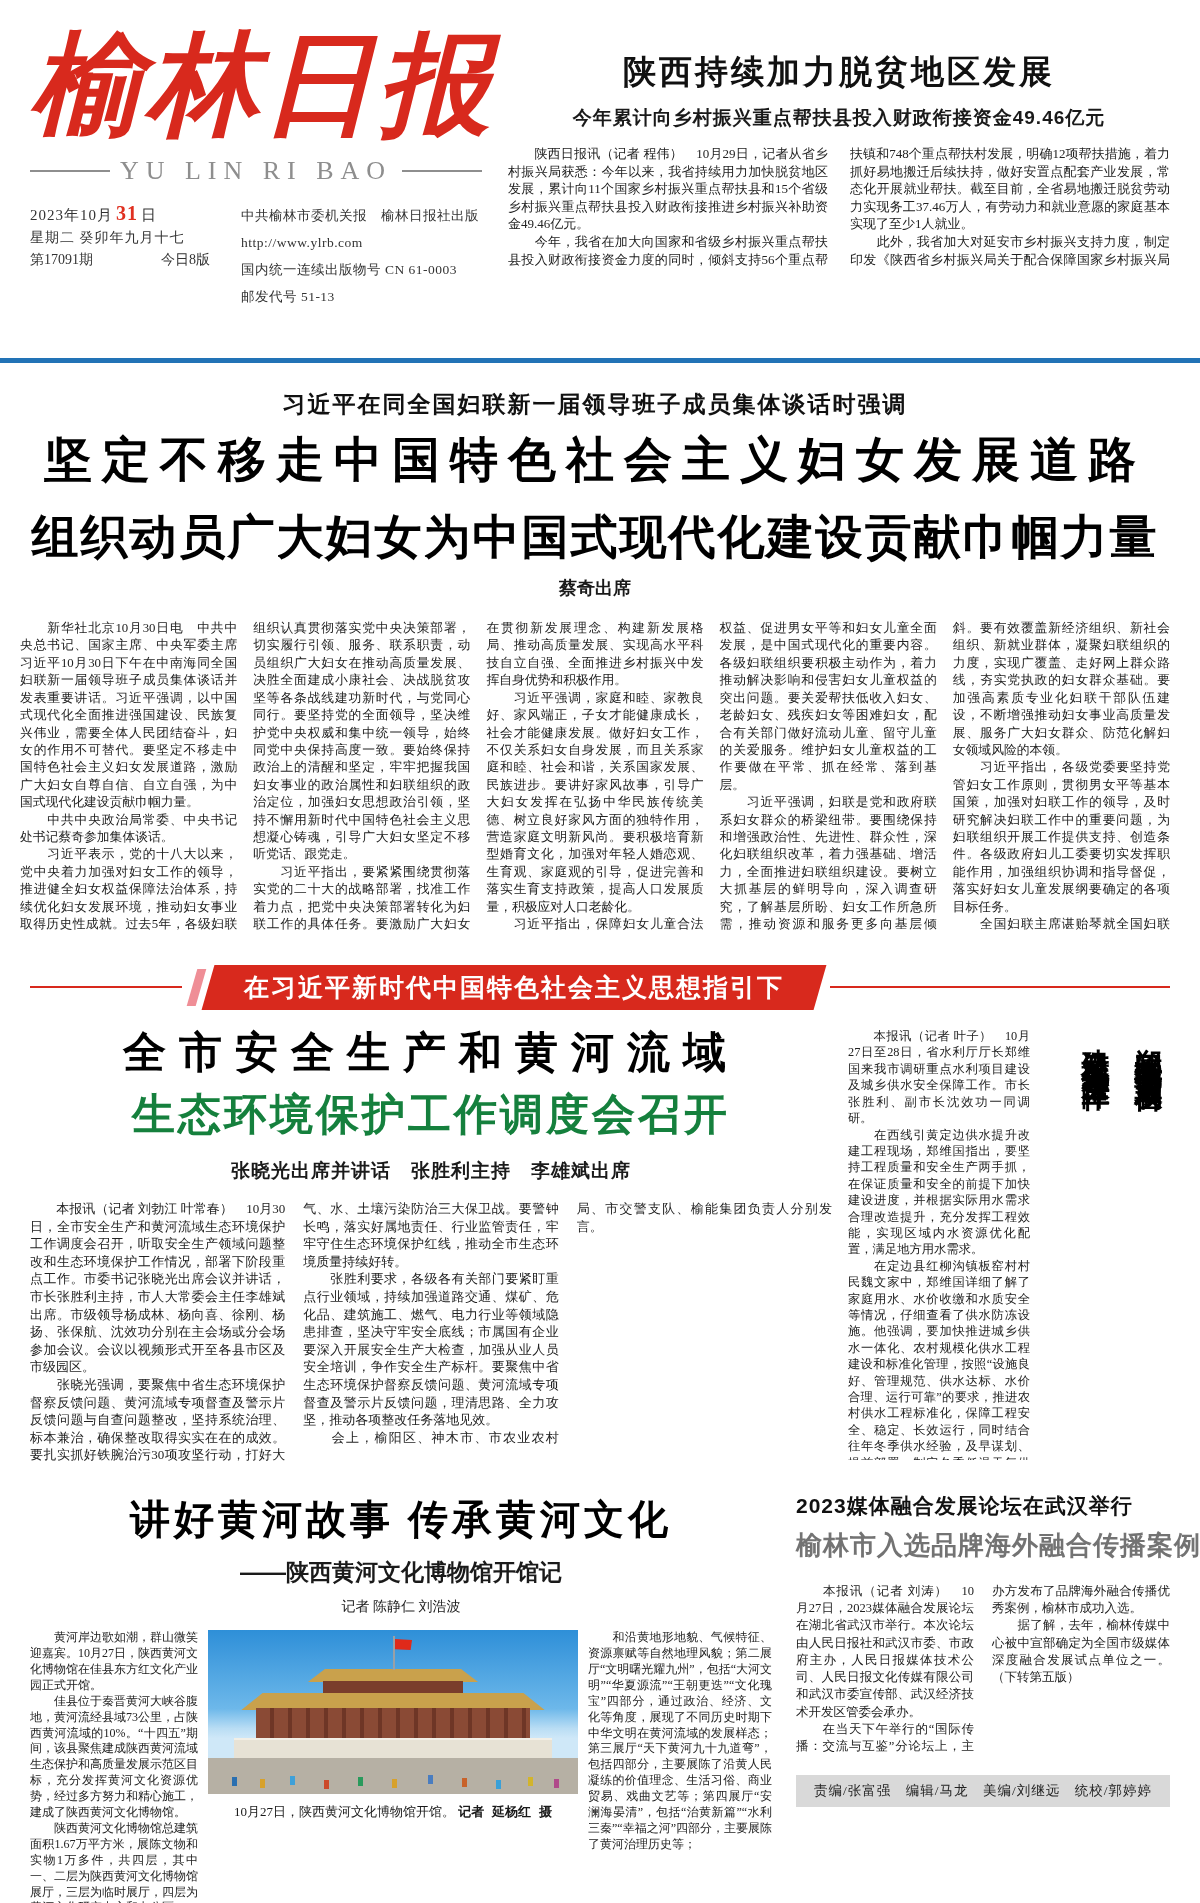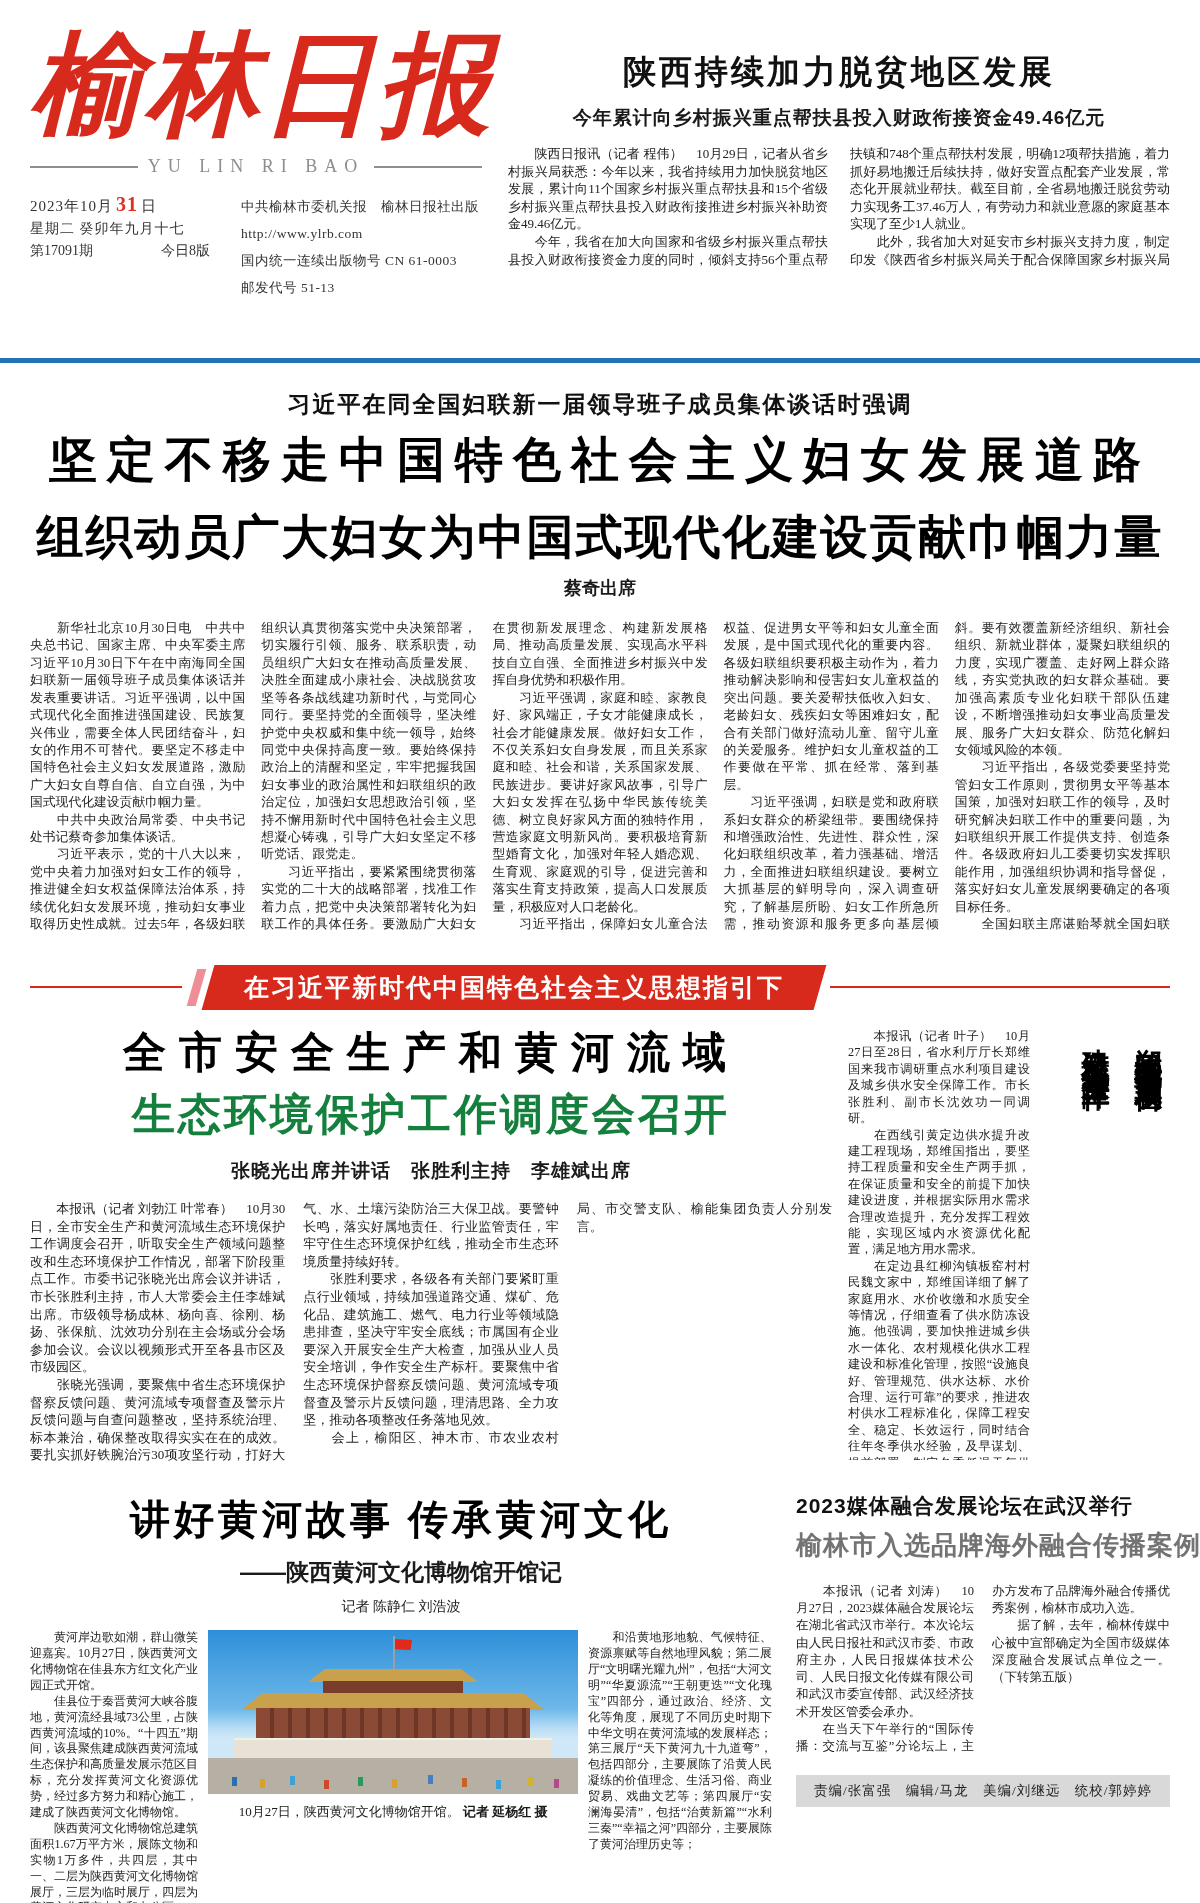--- a/index.html
+++ b/index.html
@@ -13,39 +13,39 @@
   .topzone { display:flex; padding:14px 30px 0 30px; height:356px; }
   .mast { width:452px; flex:none; }
   .mast-cn {
     font-family:"DejaVu Serif", serif; font-style:italic; font-weight:bold;
     font-size:112px; line-height:1.25; color:#d8291d; text-align:center;
     letter-spacing:4px; white-space:nowrap;
   }
   .pinyin-row { display:flex; align-items:center; margin-top:2px; }
   .pinyin-row .pline { flex:1; height:2px; background:#8e8e8e; }
   .pinyin-row .ptext {
-    font-family:"Liberation Serif", serif; color:#8e8e8e; font-size:18px;
+    font-family:"Liberation Serif", serif; color:#8e8e8e; font-size:26px;
     letter-spacing:7px; margin:0 10px; white-space:nowrap;
   }
   .inforow { display:flex; margin-top:16px; }
   .datecol { width:205px; flex:none; font-size:14px; color:#333; }
   .d1 { font-size:15px; letter-spacing:1px; }
   .d1 .day { color:#e03020; font-weight:bold; font-size:20px; margin:8px 3px; }
   .d2 { margin-top:4px; letter-spacing:1px; }
   .d3 { margin-top:4px; display:flex; justify-content:space-between; width:180px; }
   .pubcol { flex:1; font-size:13.5px; color:#333; line-height:27px; letter-spacing:0.5px; padding-left:6px; }
   
   .tr-article { flex:1; padding:36px 0 0 26px; }
   .tr-title { font-family:"Liberation Sans", sans-serif; font-weight:900; font-size:33px; text-align:center; letter-spacing:3px; color:#111; }
   .tr-sub { font-family:"Liberation Sans", sans-serif; font-weight:600; font-size:19px; text-align:center; margin-top:10px; letter-spacing:1px; }
   .bodytext { white-space:pre-line; text-align:justify; color:#222; }
   .tr-body { margin-top:14px; column-count:2; column-gap:22px; column-fill:auto; font-size:13px; line-height:17.6px; height:134px; overflow:hidden; }
   .blue-rule { height:5px; background:#2273b6; margin-top:2px; }
   
-  .lead { padding:26px 30px 0 30px; }
+  .lead { padding:26px 30px 0 20px; }
   .kicker { font-family:"Liberation Sans", sans-serif; font-weight:bold; font-size:23px; text-align:center; letter-spacing:2px; color:#111; }
   .lead-h1 { font-family:"Liberation Sans", sans-serif; font-weight:900; font-size:48px; line-height:1.18; text-align:center; letter-spacing:10px; margin-top:12px; white-space:nowrap; color:#000; }
   .lead-h2 { font-family:"Liberation Sans", sans-serif; font-weight:900; font-size:47px; line-height:1.18; text-align:center; letter-spacing:2px; margin-top:20px; white-space:nowrap; color:#000; }
   .attendee { font-family:"Liberation Sans", sans-serif; font-weight:bold; font-size:18px; text-align:center; margin-top:12px; }
   .lead-body { margin-top:20px; column-count:5; column-gap:16px; column-fill:auto; font-size:12.8px; line-height:17.4px; height:322px; overflow:hidden; }
   
   .banner-row { margin:24px 30px 0 30px; display:flex; align-items:center; height:42px; }
   .hline-left { width:152px; height:2px; background:#d8291d; flex:none; }
   .banner { flex:none; position:relative; margin:0 10px 0 26px; background:#d8291d; transform:skewX(-16deg); padding:6px 36px; }
   .banner::before { content:""; position:absolute; left:-16px; top:4px; bottom:4px; width:9px; background:#ef8e96; }
@@ -78,21 +78,21 @@
   .roof-main { position:absolute; bottom:84px; left:9%; right:9%; height:17px; background:#c9a14c; clip-path:polygon(0 100%,7% 0,93% 0,100% 100%); }
   .upper-hall { position:absolute; bottom:100px; left:31%; right:31%; height:13px; background:#7a3d2c; }
   .roof-upper { position:absolute; bottom:112px; left:27%; right:27%; height:13px; background:#c9a14c; clip-path:polygon(0 100%,10% 0,90% 0,100% 100%); }
   .flagpole { position:absolute; bottom:124px; left:50%; width:2px; height:34px; background:#9aa0a6; }
   .flag { position:absolute; bottom:144px; left:calc(50% + 2px); width:17px; height:11px; background:#e02a1a; clip-path:polygon(0 0,100% 8%,92% 100%,0 92%); }
   .crowd { position:absolute; bottom:8px; left:24px; width:5px; height:9px; background:#2a6fb0;
     box-shadow:28px 2px 0 #d7a12c,58px -1px 0 #3fa0d8,92px 3px 0 #cc4a2a,126px 0 0 #2a9a5c,
     160px 2px 0 #d7a12c,196px -2px 0 #4a7dc0,230px 1px 0 #c8622a,264px 3px 0 #3aa0d8,
     296px 0 0 #d2b42c,322px 2px 0 #b04a8a; }
   .caption { margin-top:9px; font-size:13px; text-align:center; white-space:nowrap; }
-  .caption .credit { font-weight:bold; }
+  .caption .credit { font-weight:bold;font-family:Liberation Mono, monospace; }
   .mus-right-wrap { flex:1; min-width:0; }
   .mus-right { font-size:12px; line-height:15.9px; height:284px; overflow:hidden; }
   
   .media { flex:1; min-width:0; }
   .me-kick { font-family:"Liberation Sans", sans-serif; font-weight:bold; font-size:21px; letter-spacing:1px; white-space:nowrap; color:#111; }
   .me-h { font-family:"Liberation Sans", sans-serif; font-weight:900; font-size:26px; margin-top:8px; letter-spacing:1px; white-space:nowrap; color:#737373; }
   .me-body { margin-top:20px; column-count:2; column-gap:18px; column-fill:auto; font-size:12.5px; line-height:17.2px; height:176px; overflow:hidden; }
   .footer-bar { margin-top:16px; background:#d9d9d9; text-align:center; font-size:13.5px; padding:7px 12px; letter-spacing:1px; color:#222; }
 </style>
 </head>

